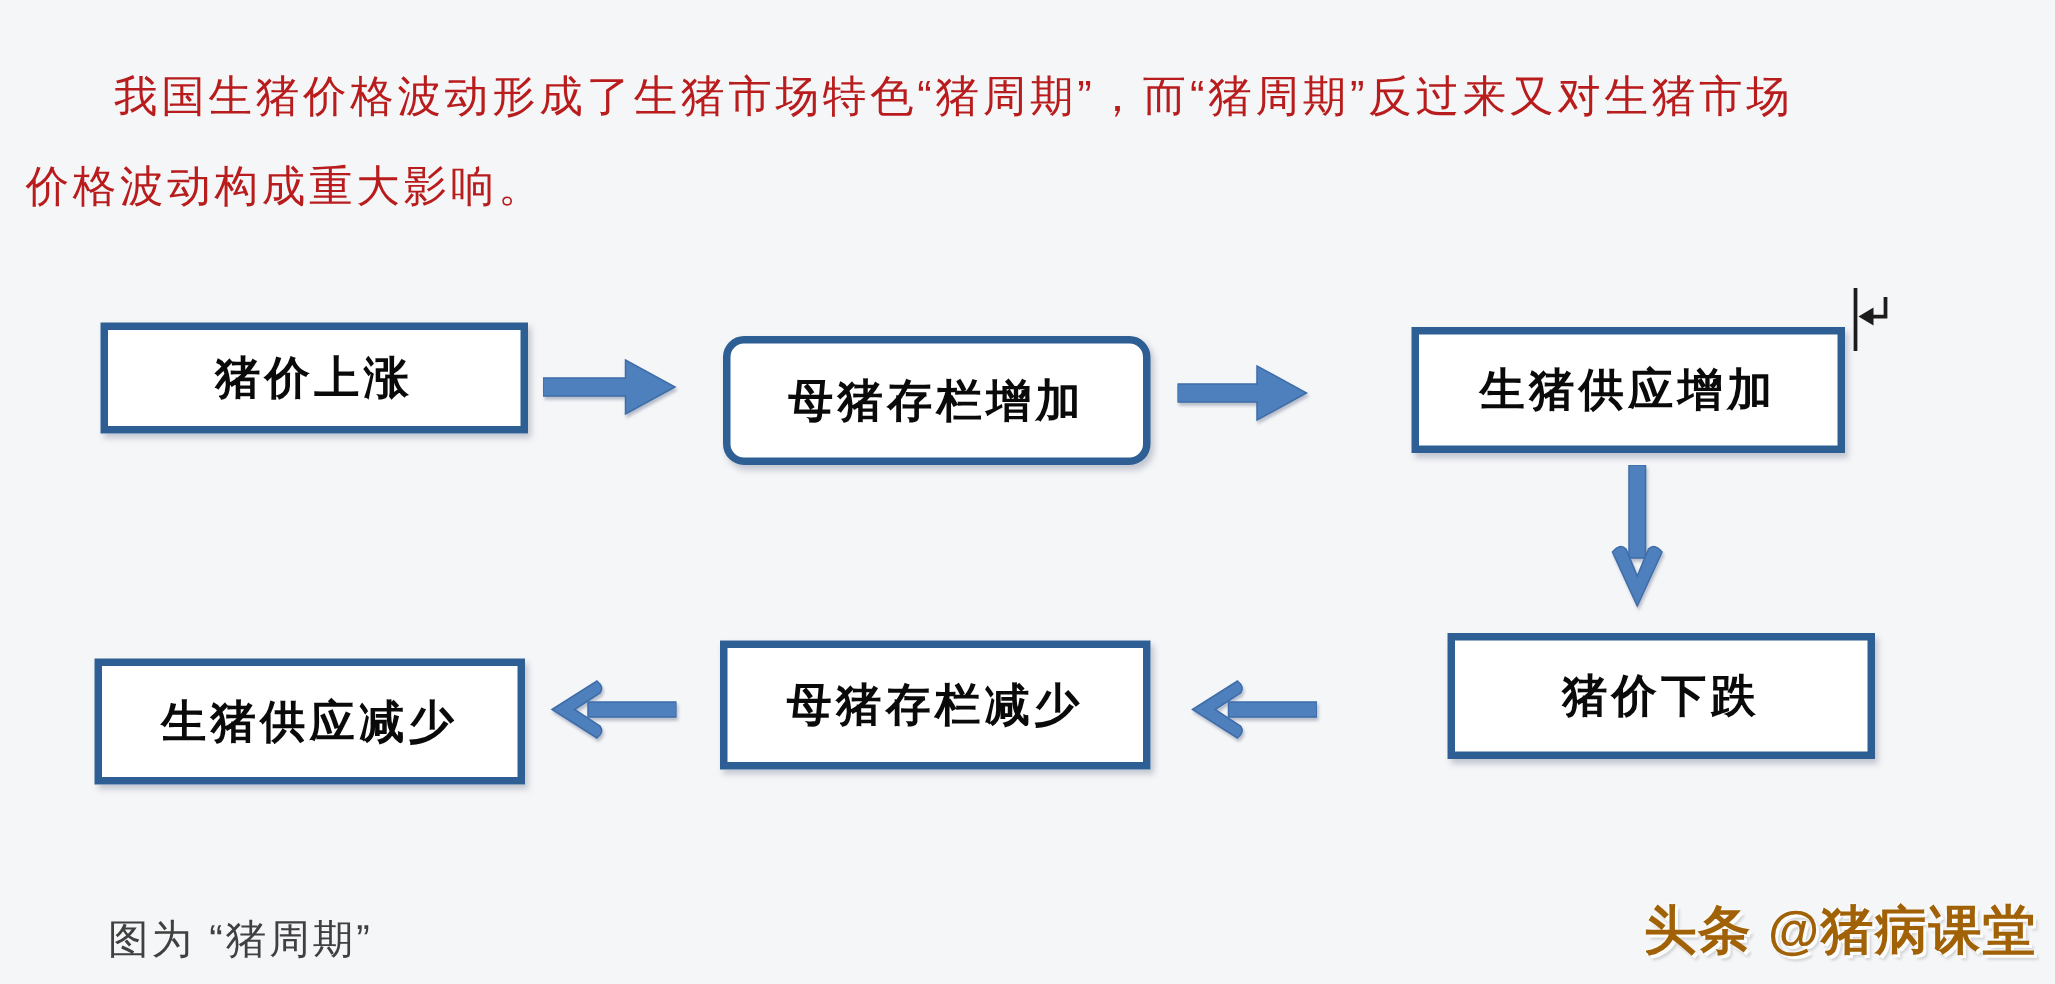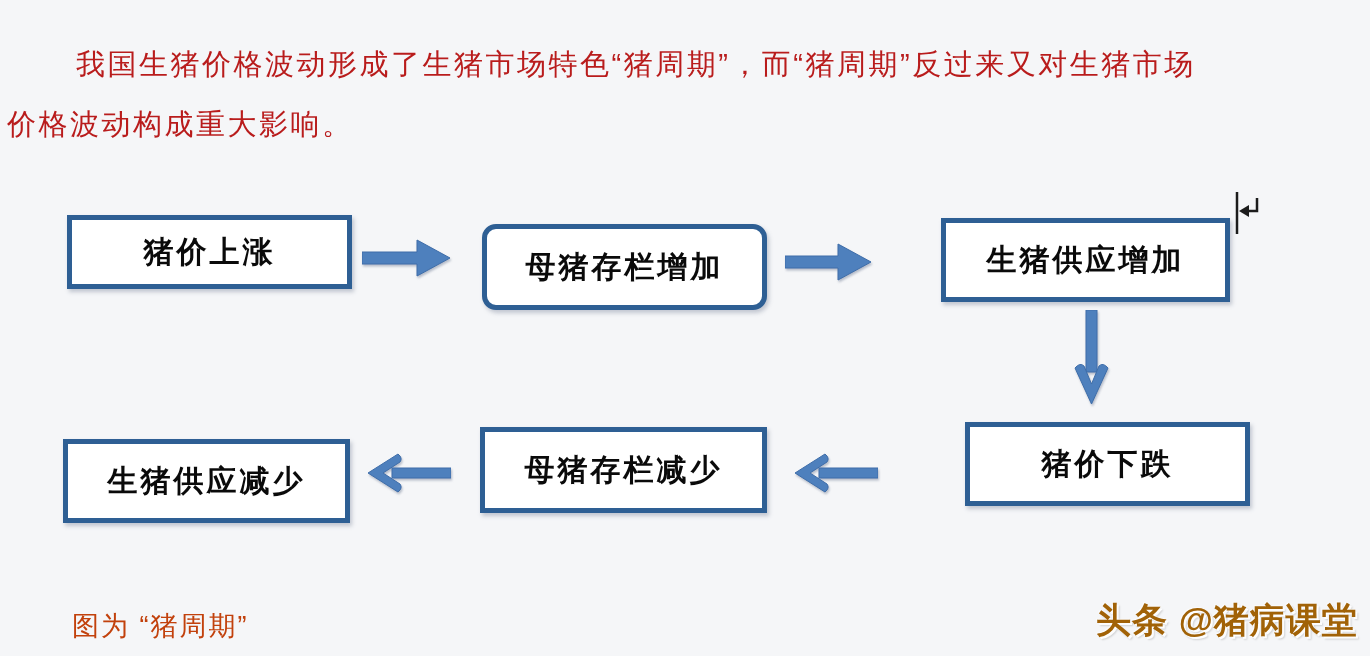--- a/index.html
+++ b/index.html
@@ -21,21 +21,21 @@
   
   .para-line {
     position: absolute;
     font-size: 29px;
     letter-spacing: 2.5px;
     color: #b91c1c;
     white-space: nowrap;
     font-weight: 400;
   }
   #para-line1 { left: 76px; top: 45px; }
-  #para-line2 { left: 7px; top: 105px; }
+  #para-line2 { left: 17px; top: 105px; }
 
   
   .flow-box {
     position: absolute;
     background: #ffffff;
     border: 5px solid #2e5f94;
     box-sizing: border-box;
     display: flex;
     align-items: center;
     justify-content: center;
@@ -64,21 +64,21 @@
   #arrow-5 { left: 366px;  top: 451px; }
   .arrow svg { display: block; filter: drop-shadow(1px 2px 1px rgba(140,150,170,0.6)); }
 
   
   .caption {
     position: absolute;
     left: 72px;
     top: 608px;
     font-size: 27px;
     letter-spacing: 2px;
-    color: #c2410c;
+    color: #404040;
     white-space: nowrap;
   }
 
   
   .watermark {
     position: absolute;
     left: 1096px;
     top: 597px;
     width: 262px;
     font-size: 35px;

